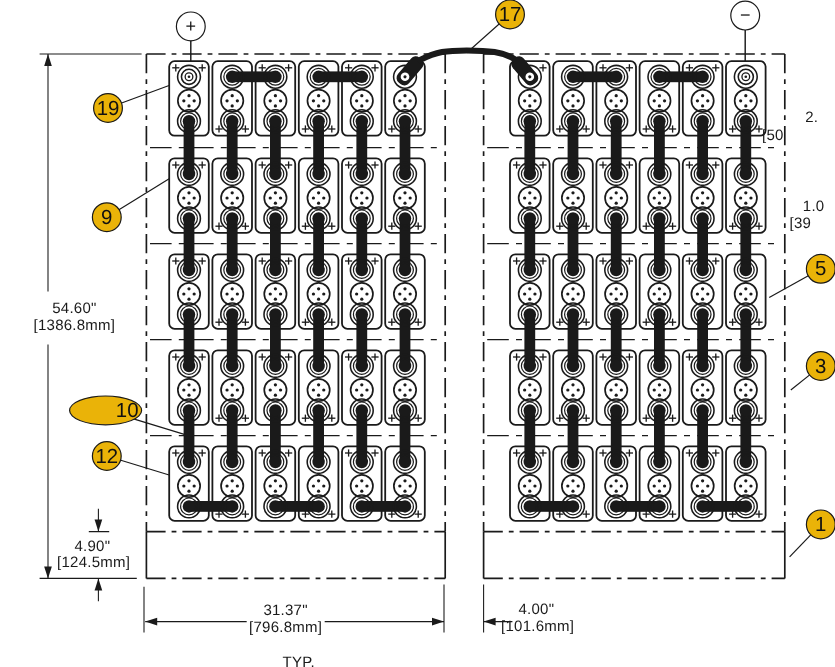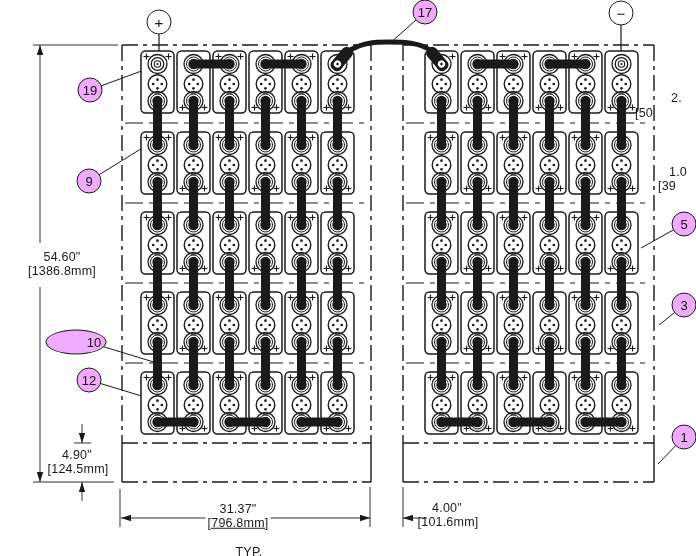--- a/index.html
+++ b/index.html
@@ -7,26 +7,26 @@
     position:relative;width:696px;height:556px;background:#fff;overflow:hidden;
     font-family:"Liberation Sans", sans-serif;color:#111;
   }
   .stage svg{position:absolute;left:0;top:0;}
   .t{
     position:absolute;transform:translate(-50%,-50%);
     font-size:12.5px;line-height:1;white-space:nowrap;color:#1a1a1a;
     letter-spacing:0.2px;
   }
   .t.left{transform:translate(0,-50%);}
-  .t.bg{background:#fff;padding:0 2px;text-decoration:underline;}
+  .t.bg{background:#fff;padding:0 2px;}
   .co{
     position:absolute;transform:translate(-50%,-50%);
     width:23px;height:23px;border:1.4px solid #1a1a1a;border-radius:50%;
-    background:#f0abfc;display:flex;align-items:center;justify-content:center;
-    font-size:13px;line-height:1;
+    background:#eab308;display:flex;align-items:center;justify-content:center;
+    font-size:17px;line-height:1;
   }
   .term{
     position:absolute;transform:translate(-50%,-50%);
     width:23px;height:23px;border:1.5px solid #1a1a1a;border-radius:50%;
     background:#fff;display:flex;align-items:center;justify-content:center;
     font-size:15px;line-height:1;
   }
 </style>
 </head>
 <body>
@@ -1113,21 +1113,21 @@
       </g>
       <path d="M350,50 C364,43 372,42 389,42 C406,42 420,43 430,50" fill="none" stroke="#1a1a1a" stroke-width="5" stroke-linecap="round"></path>
     </svg>
 
   <div class="term" style="left:159px;top:22px;">+</div>
   <div class="term" style="left:621px;top:13px;">−</div>
 
   <div class="co" style="left:425px;top:12px;">17</div>
   <div class="co" style="left:90px;top:90px;">19</div>
   <div class="co" style="left:89px;top:181px;">9</div>
-  <div class="co" style="left:76px;top:342px;padding-left:36px;">10</div>
+  <div class="co" style="left:88px;top:342px;padding-left:36px;">10</div>
   <div class="co" style="left:89px;top:380px;">12</div>
   <div class="co" style="left:684px;top:224px;">5</div>
   <div class="co" style="left:684px;top:305px;">3</div>
   <div class="co" style="left:684px;top:437px;">1</div>
 
   <div class="t" style="left:62px;top:257px;">54.60"</div>
   <div class="t" style="left:62px;top:271px;">[1386.8mm]</div>
 
   <div class="t" style="left:77px;top:455px;">4.90"</div>
   <div class="t" style="left:78px;top:469px;">[124.5mm]</div>

